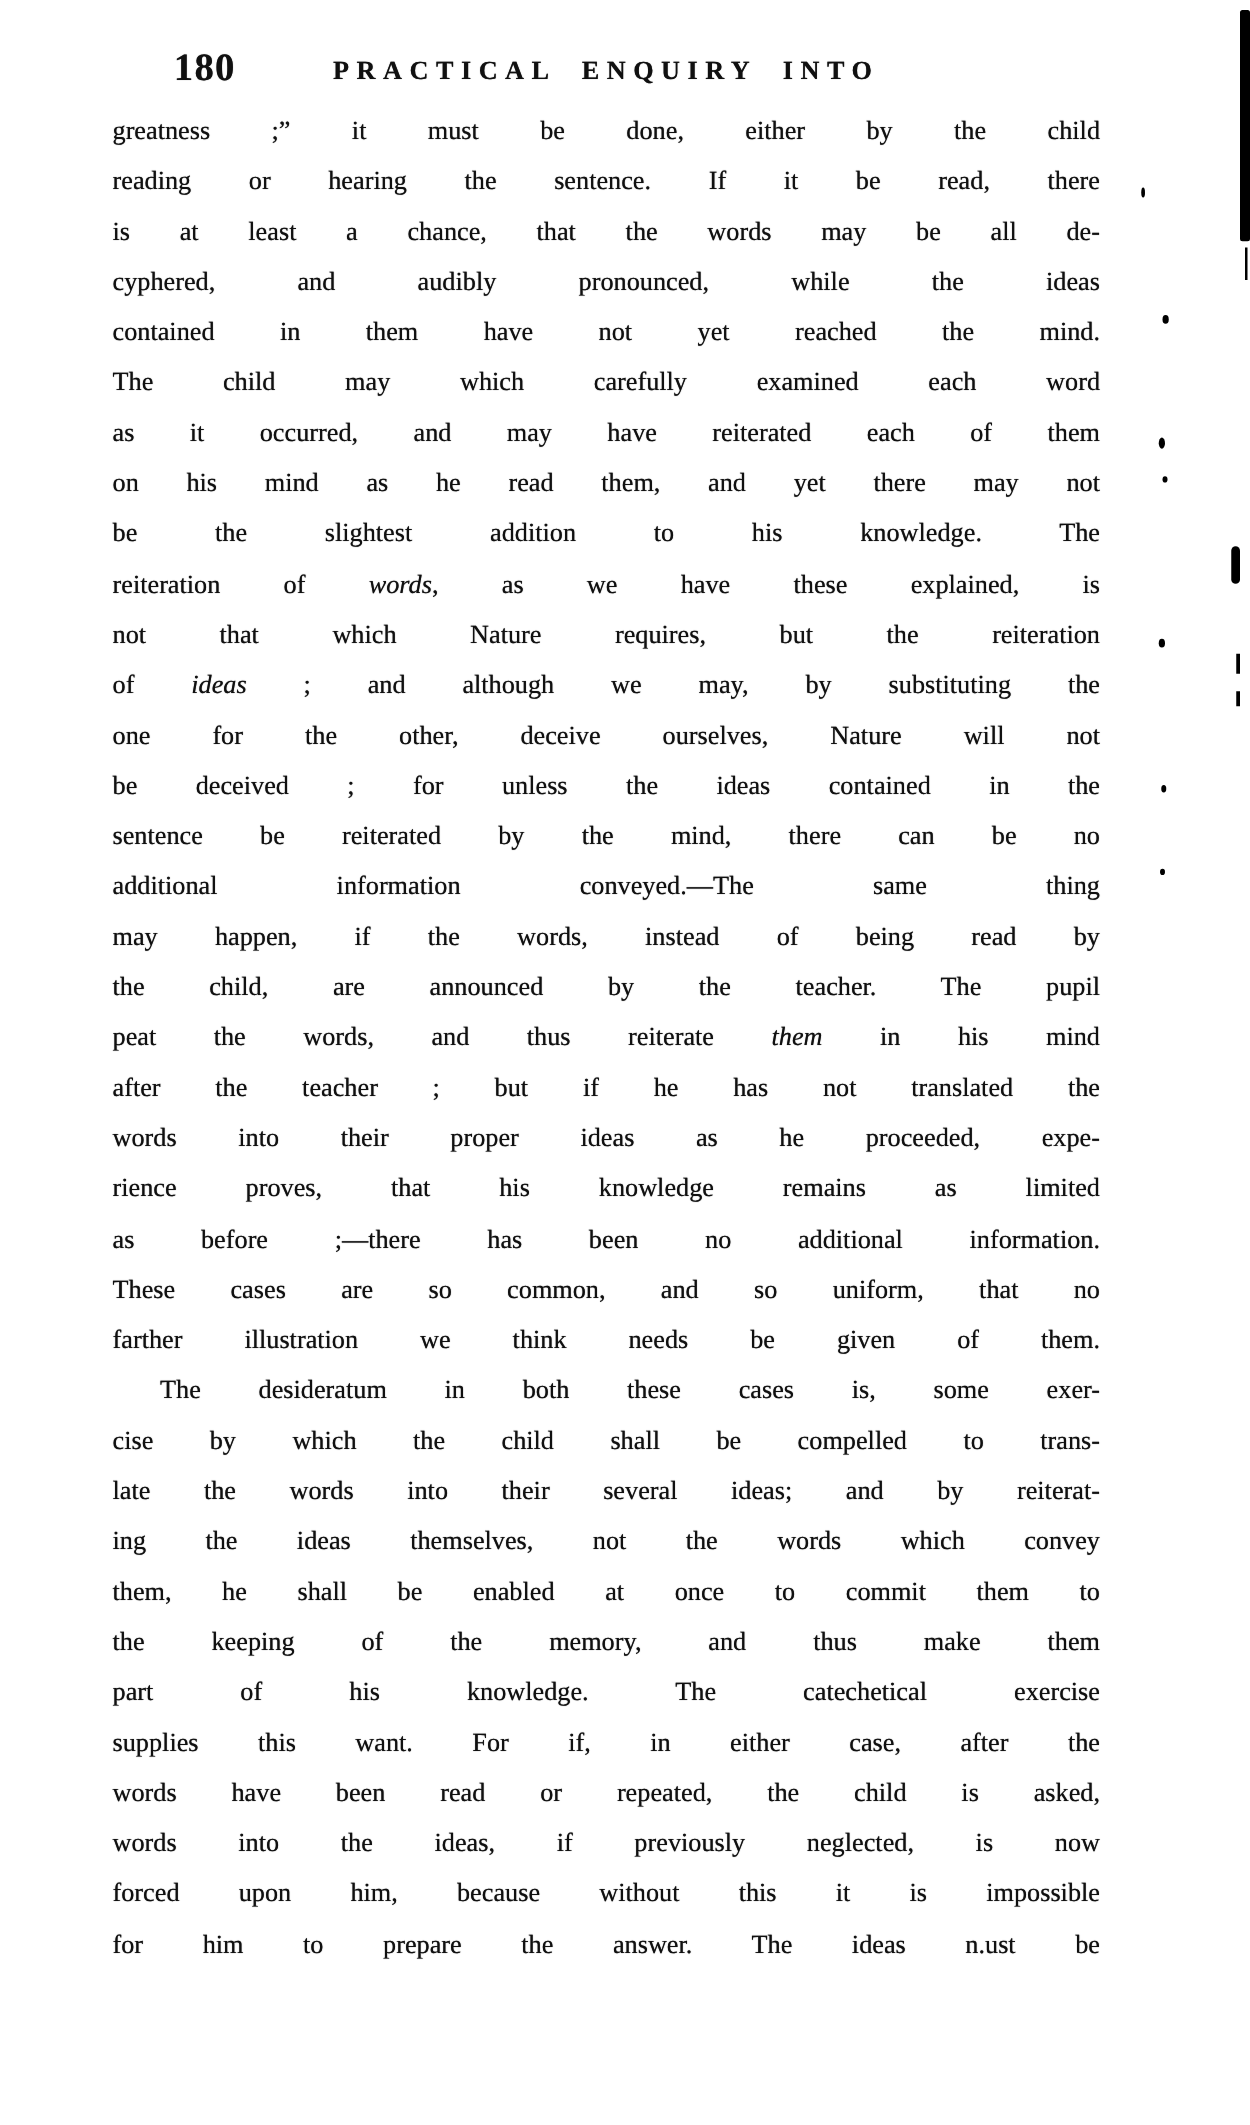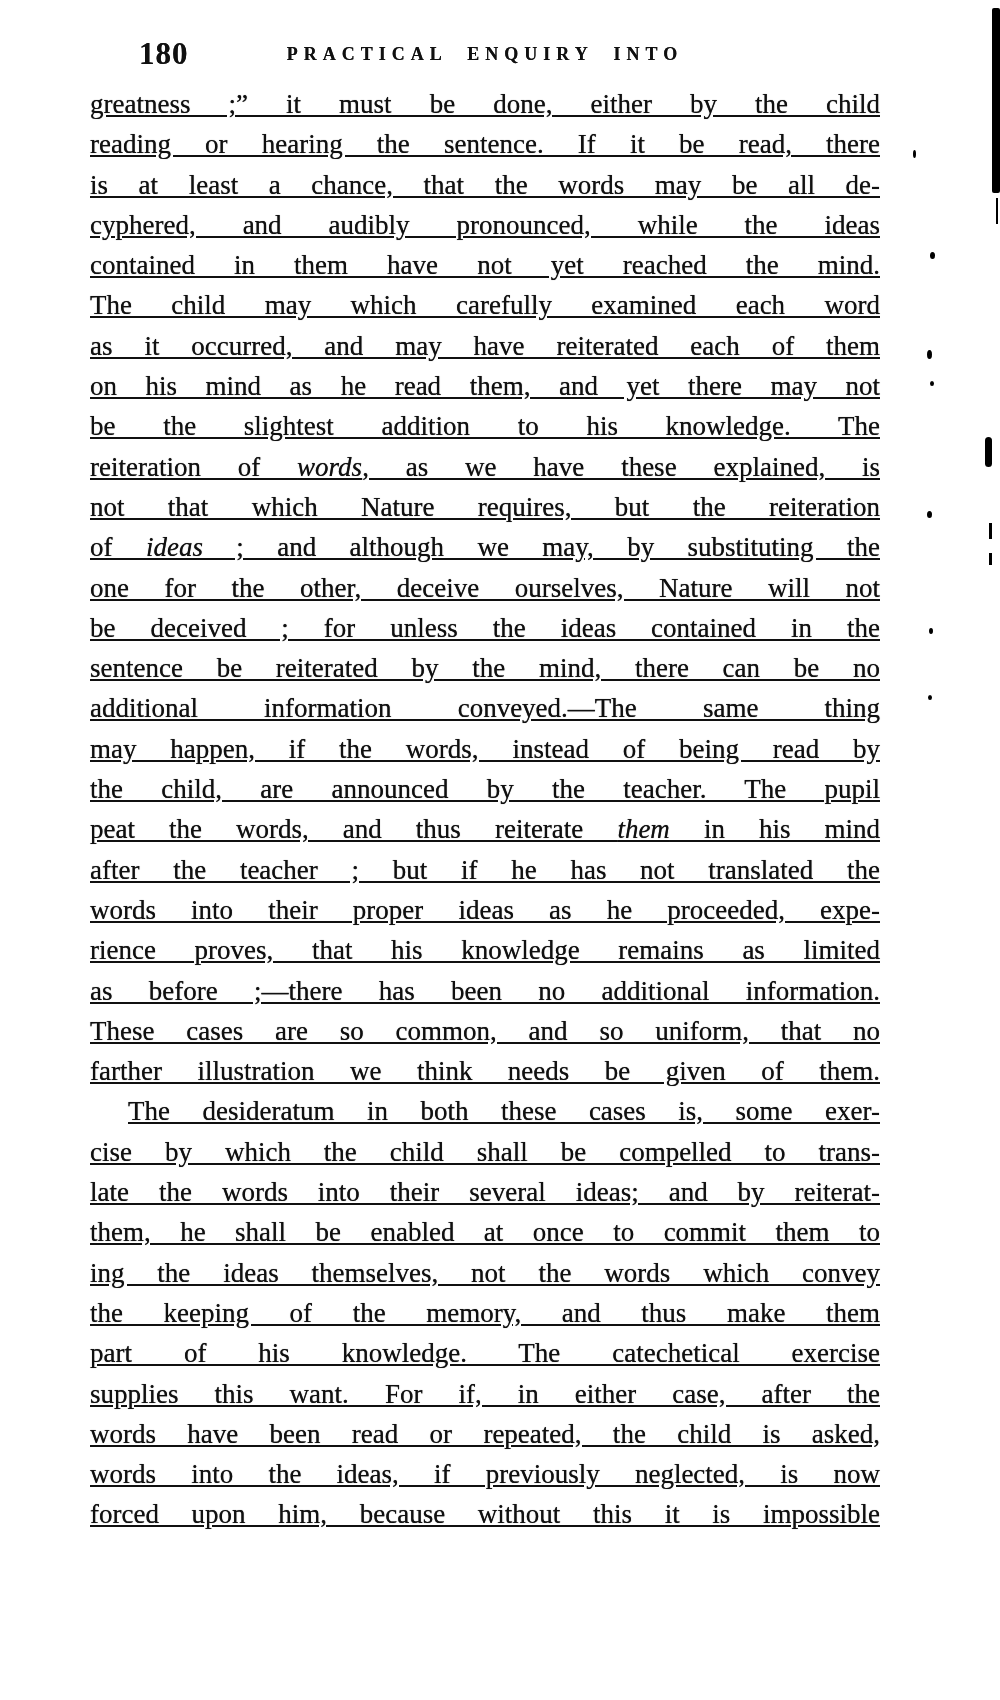--- a/index.html
+++ b/index.html
@@ -15,38 +15,37 @@
   }
   .page-number {
     position:absolute; left:92px; top:36px;
     font-size:31px; font-weight:bold; letter-spacing:1px;
     text-shadow:0 0 0.6px rgba(0,0,0,0.75);
     margin-left:47px;
   }
   .running-header {
     position:absolute; left:90px; top:44px; width:790px;
     text-align:center;
-    font-size:18px; font-weight:bold;
+    font-size:21px; font-weight:bold;
     letter-spacing:6px; word-spacing:10px;
     text-shadow:0 0 0.6px rgba(0,0,0,0.75);
   }
   .text-block {
     position:absolute; left:90px; top:84px; width:790px;
   }
   .line {
-    font-size:27px;
+    font-size:21px;
     line-height:40.3px;
     height:40.3px;
     text-align:justify;
     text-align-last:justify;
     -moz-text-align-last:justify;
     white-space:normal;
     overflow:visible;
     text-shadow:0 0 0.7px rgba(0,0,0,0.8);
-    text-decoration:underline;
   }
   .line.indent { text-indent:38px; }
   .line em { font-style:italic;margin-top:40px; }
   .artifact {
     position:absolute; background:#000;
   }
   .edge-bar { border-radius:2px; }
   .speck { border-radius:50%; }
 </style>
 </head>
@@ -78,28 +77,29 @@
     <div class="line"><span>peat the words, and thus reiterate </span><em>them</em><span> in his mind</span></div>
     <div class="line"><span>after the teacher ; but if he has not translated the</span></div>
     <div class="line"><span>words into their proper ideas as he proceeded, expe-</span></div>
     <div class="line"><span>rience proves, that his knowledge remains as limited</span></div>
     <div class="line"><span>as before ;—there has been no additional information.</span></div>
     <div class="line"><span>These cases are so common, and so uniform, that no</span></div>
     <div class="line"><span>farther illustration we think needs be given of them.</span></div>
     <div class="line indent"><span>The desideratum in both these cases is, some exer-</span></div>
     <div class="line"><span>cise by which the child shall be compelled to trans-</span></div>
     <div class="line"><span>late the words into their several ideas; and by reiterat-</span></div>
+    <div class="line"><span>ing the ideas themselves, not the words which convey</span></div>
     <div class="line"><span>them, he shall be enabled at once to commit them to</span></div>
-    <div class="line"><span>ing the ideas themselves, not the words which convey</span></div>
     <div class="line"><span>the keeping of the memory, and thus make them</span></div>
     <div class="line"><span>part of his knowledge. The catechetical exercise</span></div>
     <div class="line"><span>supplies this want. For if, in either case, after the</span></div>
     <div class="line"><span>words have been read or repeated, the child is asked,</span></div>
     <div class="line"><span>words into the ideas, if previously neglected, is now</span></div>
     <div class="line"><span>forced upon him, because without this it is impossible</span></div>
+    <div class="line"><span>for him to prepare the answer. The ideas n.ust be</span></div>
   </div>
 
 <div class="artifact edge-bar" style="left:992px; top:8px;  width:8px; height:185px;"></div>
 <div class="artifact" style="left:996px; top:198px; width:2px; height:26px;"></div>
 <div class="artifact edge-bar" style="left:985px; top:437px; width:7px; height:30px; border-radius:4px;"></div>
 <div class="artifact" style="left:989px; top:523px; width:3px; height:16px;"></div>
 <div class="artifact" style="left:989px; top:553px; width:3px; height:12px;"></div>
 <div class="artifact speck" style="left:930px; top:252px; width:5px; height:7px;"></div>
 <div class="artifact speck" style="left:927px; top:350px; width:5px; height:9px;"></div>
 <div class="artifact speck" style="left:930px; top:381px; width:4px; height:5px;"></div>

